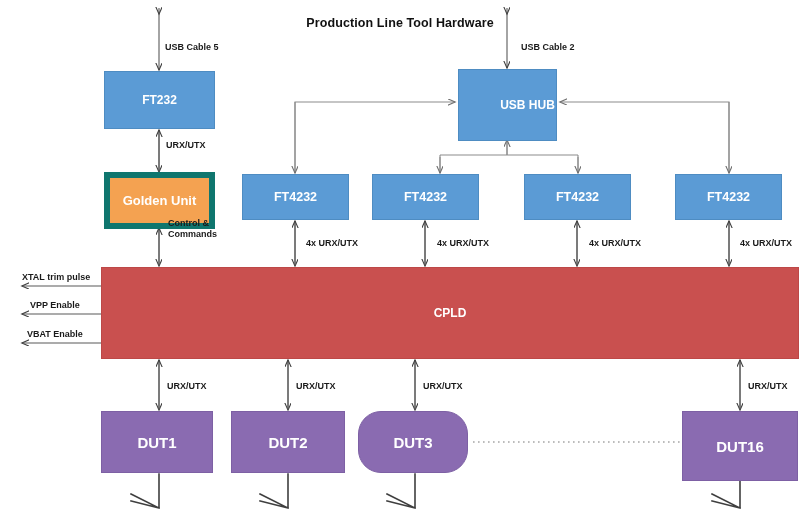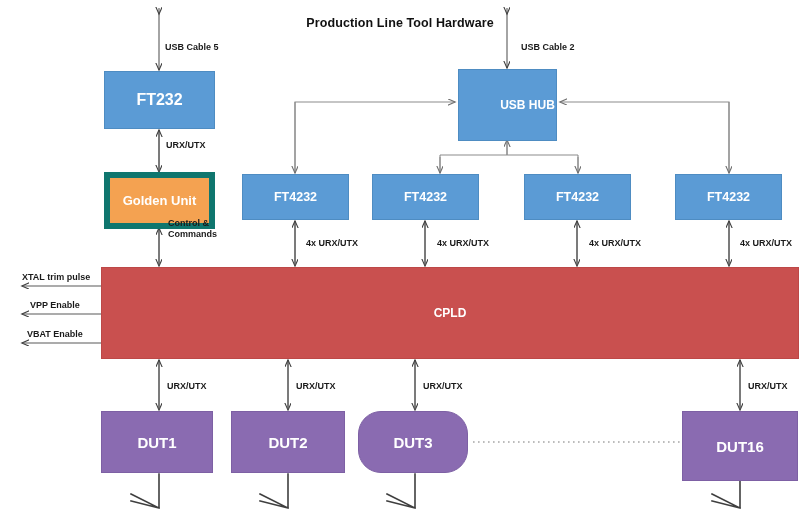--- a/index.html
+++ b/index.html
@@ -88,21 +88,21 @@
     </g>
 
     <g stroke="#3f3f3f" stroke-width="1.6" fill="none" stroke-linecap="square">
       <path d="M159,474 L159,508 M159,508 L131,494 M159,508 L131,501"></path>
       <path d="M288,474 L288,508 M288,508 L260,494 M288,508 L260,501"></path>
       <path d="M415,474 L415,508 M415,508 L387,494 M415,508 L387,501"></path>
       <path d="M740,474 L740,508 M740,508 L712,494 M740,508 L712,501"></path>
     </g>
   </svg>
 
-  <div class="box box-blue" style="left:104px;top:71px;width:111px;height:58px;font-size:16px;">
+  <div class="box box-blue" style="left:104px;top:71px;width:111px;height:58px;font-size:12px;">
     <span>FT232</span>
   </div>
 
   <div class="box box-orange" style="left:104px;top:172px;width:111px;height:57px;font-size:13px;">
     <span>Golden Unit</span>
   </div>
 
   <div class="box box-blue" style="left:458px;top:69px;width:99px;height:72px;font-size:12px;padding-left:40px;">
     <span>USB HUB</span>
   </div>

